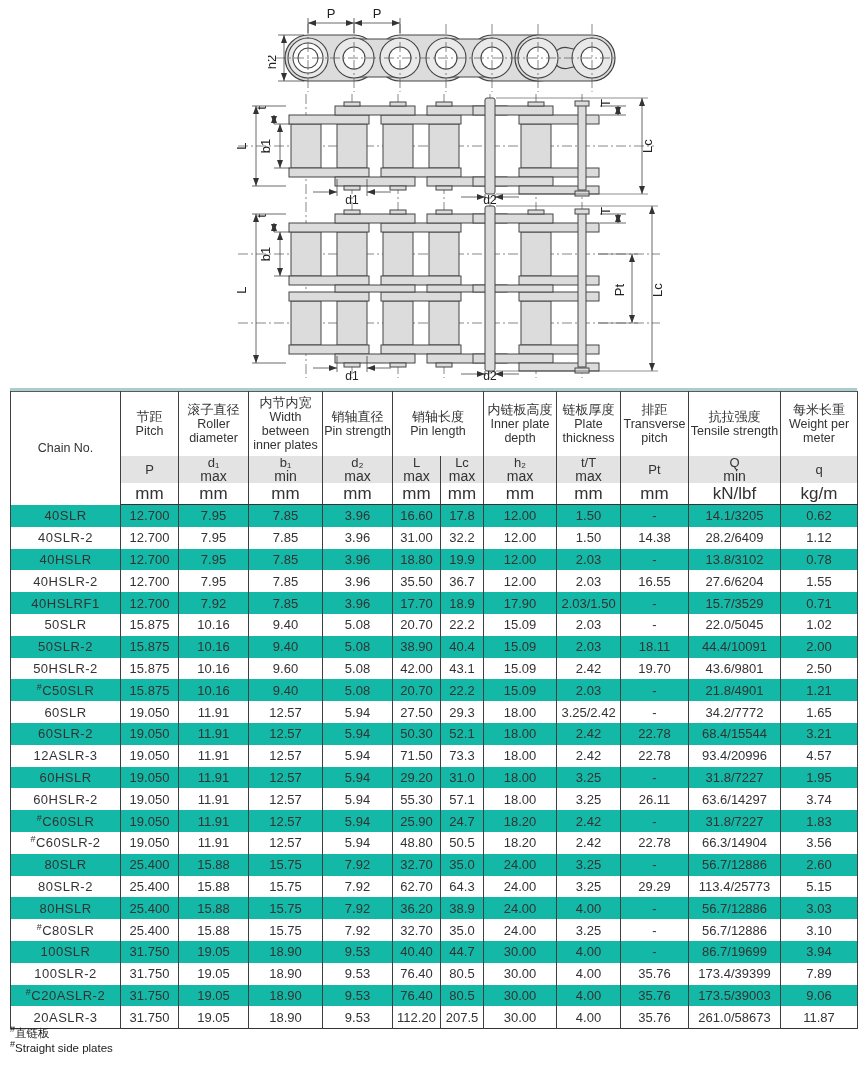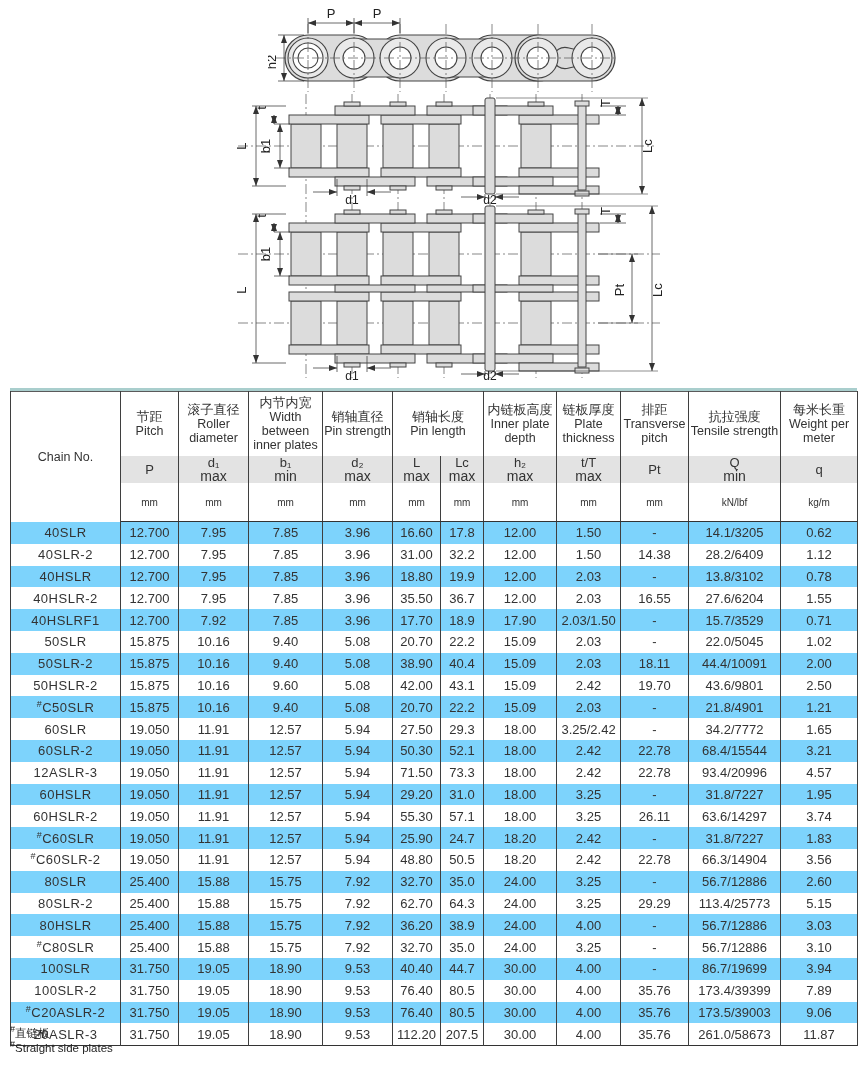--- a/index.html
+++ b/index.html
@@ -19,23 +19,23 @@
   table{border-collapse:collapse;table-layout:fixed;width:847px;
         border-top:1px solid #5a5a5a;}
   th,td{border-left:1px solid #3f3f3f;border-right:1px solid #3f3f3f;
         padding:0;text-align:center;vertical-align:middle;
         font-weight:normal;overflow:hidden;}
   tr.hdr-names th{height:64px;font-size:12.5px;line-height:1.12;}
   tr.hdr-names .cn{display:block;font-size:13px;}
   tr.hdr-syms th{height:26px;background:#e3e3e3;font-size:13px;line-height:1.0;}
   tr.hdr-syms .qual{display:block;font-size:14px;}
   tr.hdr-syms .qual:empty{display:none;}
-  tr.hdr-units td{height:38px;font-size:10px;border-bottom:1.5px solid #333;}
+  tr.hdr-units td{height:21px;font-size:17px;border-bottom:1.5px solid #333;}
   tbody td{height:21.8px;font-size:13px;}
-  tbody tr.alt{background:#7dd3fc;padding-left:26px;}
+  tbody tr.alt{background:#14b8a6;padding-left:26px;}
   tbody tr td:first-child{letter-spacing:.5px;}
   table{border-bottom:1.5px solid #333;}
   sup{font-size:9px;vertical-align:super;line-height:0;}
 
   
   #footnotes{position:absolute;left:10px;top:1026px;font-size:11.5px;
              line-height:1.3;color:#222;}
 </style>
 </head>
 <body>

